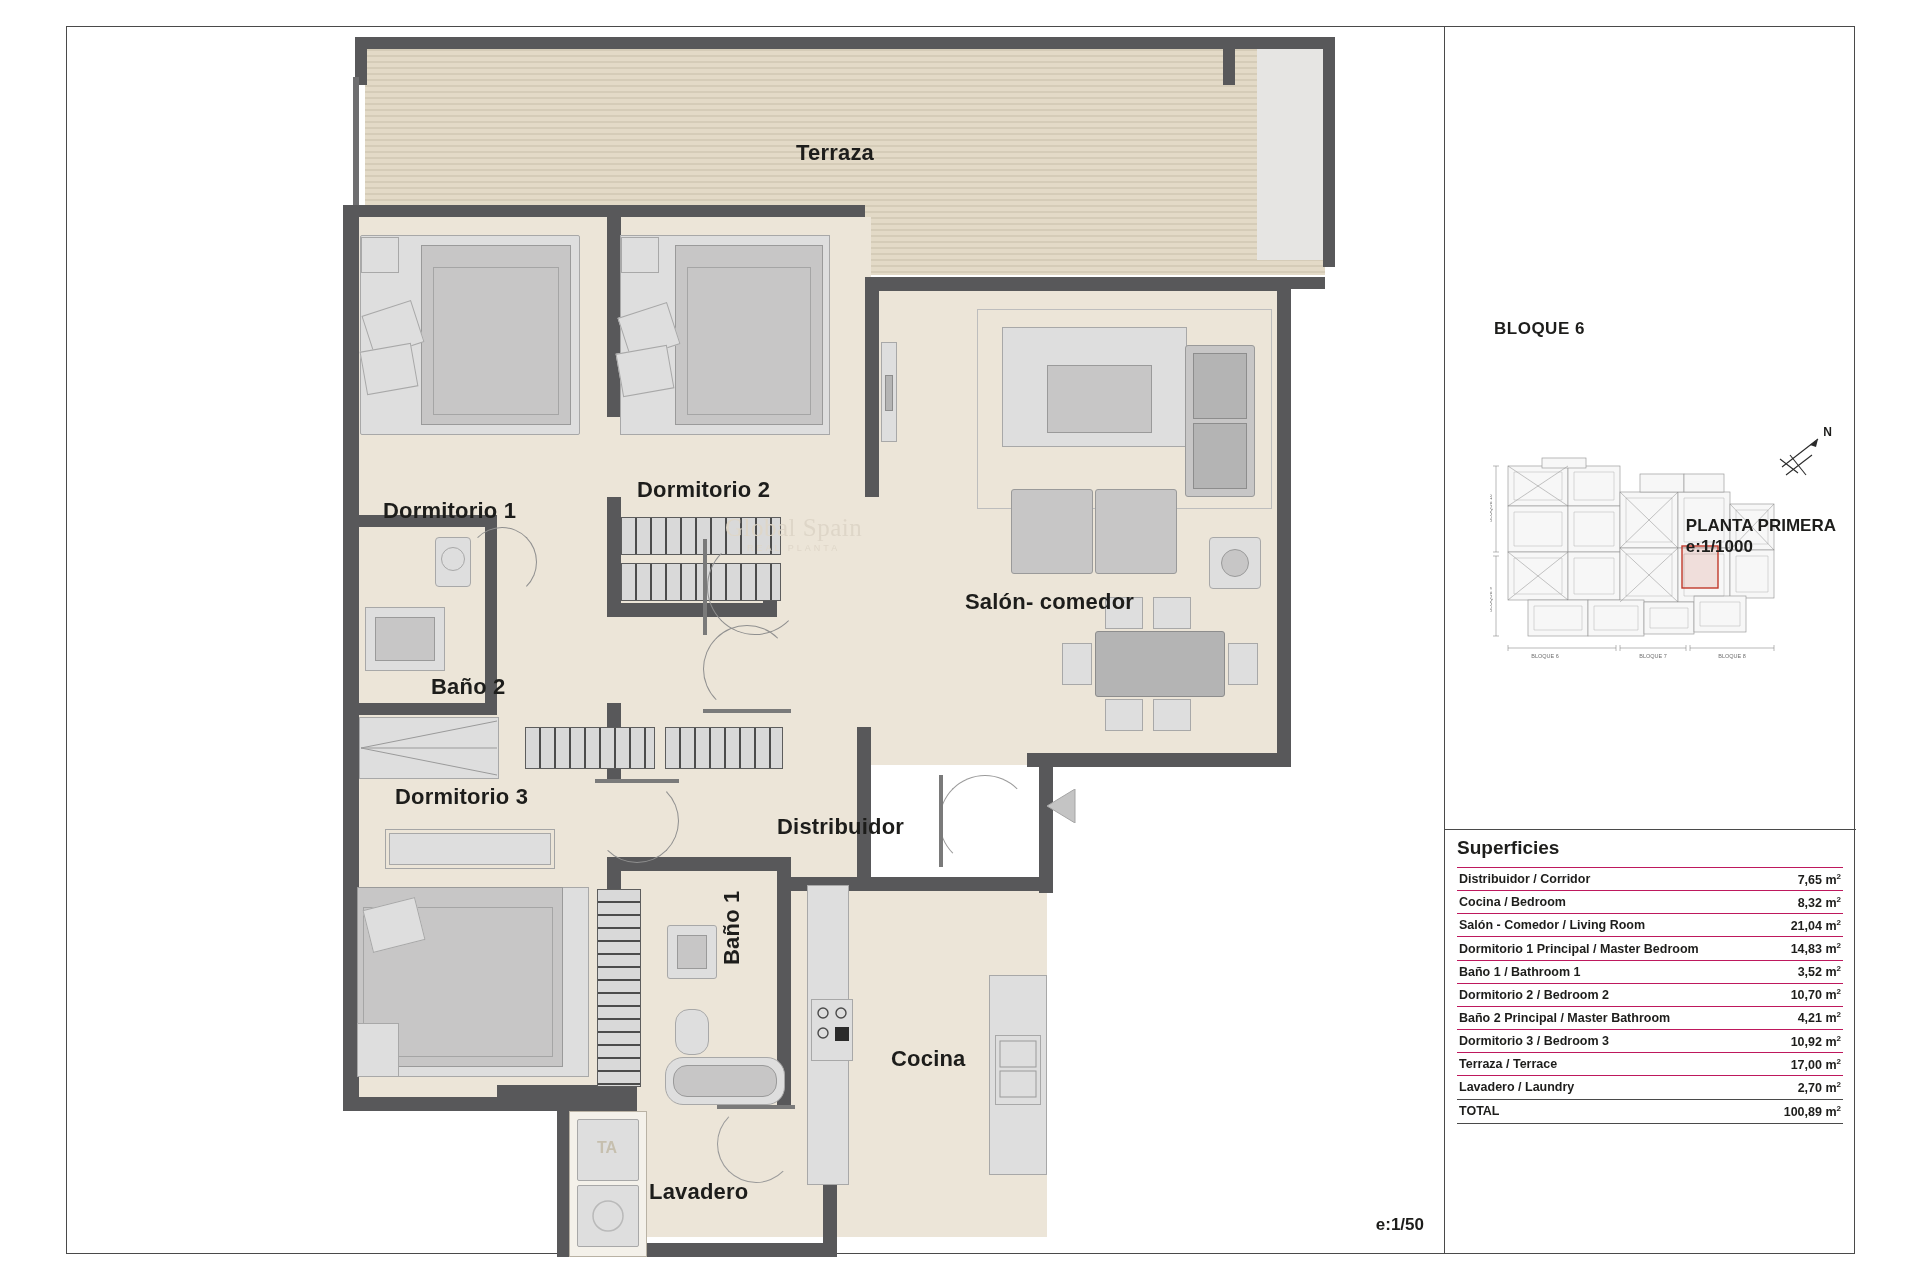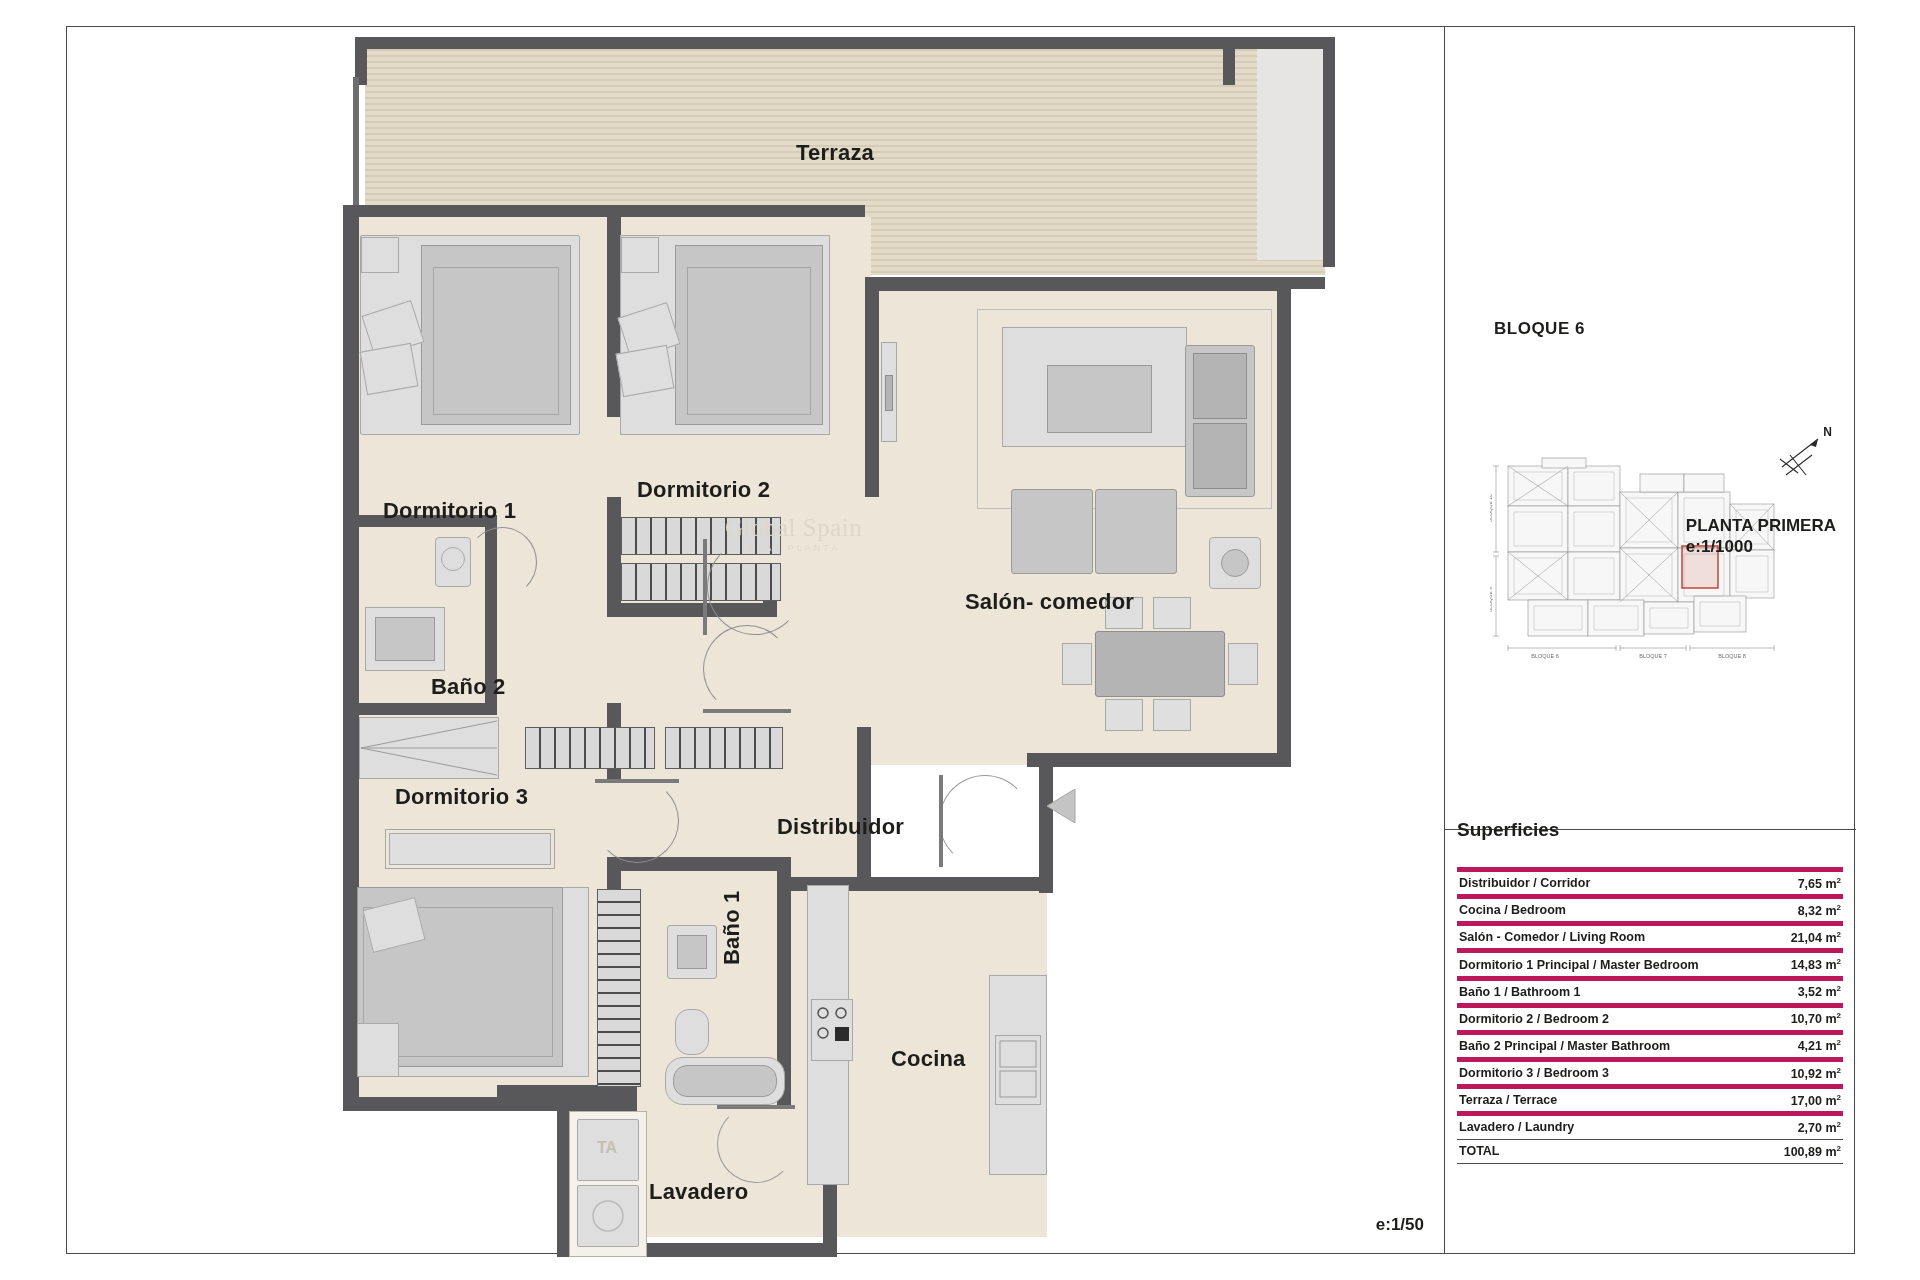--- a/index.html
+++ b/index.html
@@ -234,21 +234,21 @@
     top: 0px;
     font-size: 12px;
     font-weight: bold;
     color: #1d1d1b;
   }
 
   
   #superficies-head {
     position: absolute;
     left: 12px;
-    top: 792px;
+    top: 810px;
     font-size: 19px;
     font-weight: bold;
     color: #1d1d1b;
   }
   #panel-sep {
     position: absolute;
     left: 0;
     top: 802px;
     width: 411px;
     height: 1px;
@@ -257,21 +257,21 @@
   #table {
     position: absolute;
     left: 12px;
     top: 840px;
     width: 386px;
     border-collapse: collapse;
     font-size: 12.5px;
     color: #1d1d1b;
   }
   #table td {
-    border-top: 5px solid #be185d;
+    border-top: 1px solid #be185d;
     padding: 3.5px 2px;
     font-weight: bold;
   }
   #table td.val {
     text-align: right;
     white-space: nowrap;
   }
   #table tr.total td {
     border-top: 1px solid #4a4a4a;
     border-bottom: 1px solid #4a4a4a;

